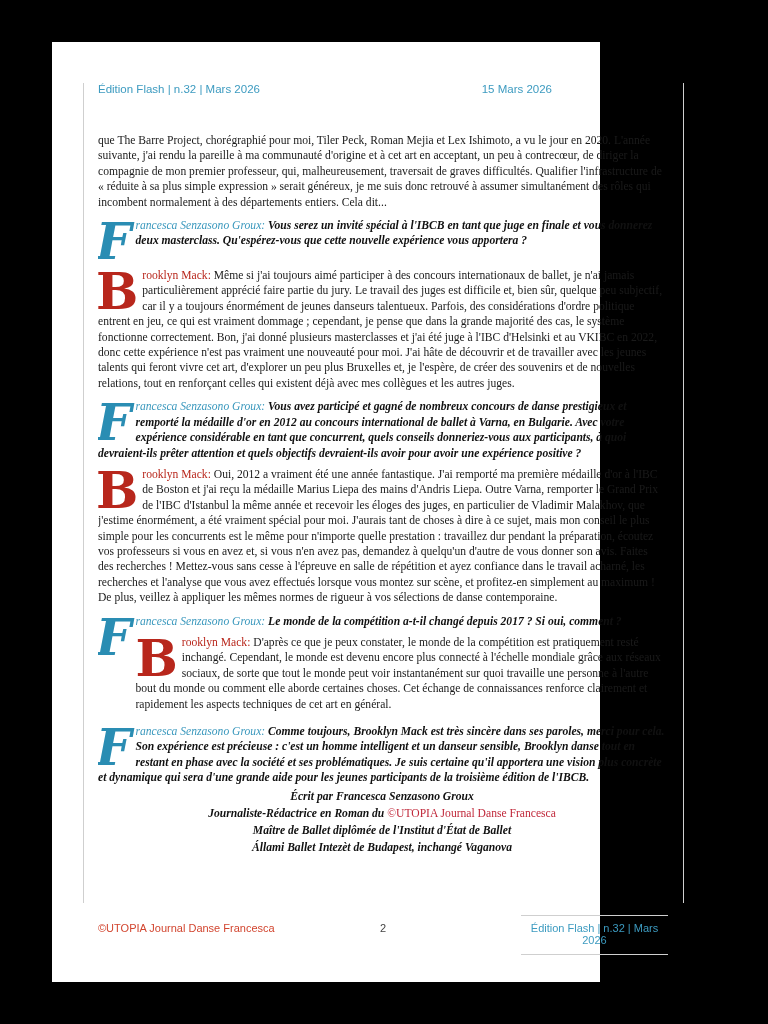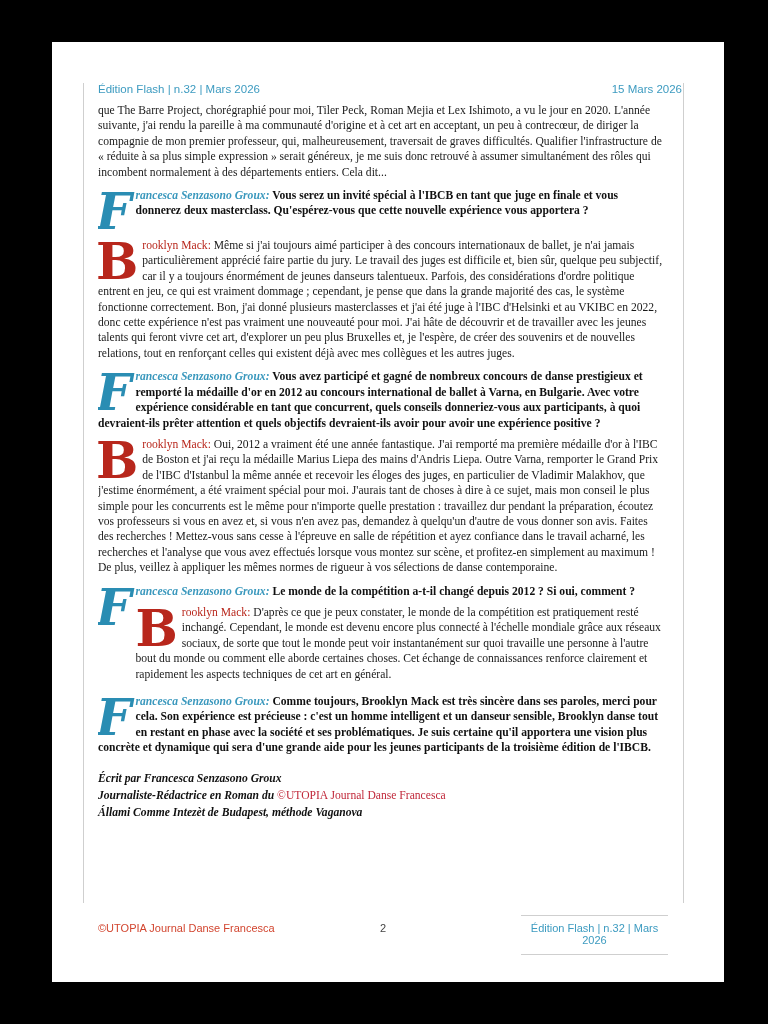--- a/index.html
+++ b/index.html
@@ -1,32 +1,32 @@
 <!DOCTYPE html>
 <html><head>
 <meta charset="utf-8">
 <style>
   html, body { margin:0; padding:0; }
   body { width:768px; height:1024px; background:#000; position:relative; overflow:hidden; }
-  .page { position:absolute; left:52px; top:42px; width:672px; height:940px; background:#fff; }
+  .page { position:absolute; left:52px; top:42px; width:548px; height:940px; background:#fff; }
   .vline-left { position:absolute; left:31px; top:41px; width:1px; height:820px; background:#cfcfcf; }
   .vline-right { position:absolute; left:631px; top:41px; width:1px; height:820px; background:#cfcfcf; }
   .hdr { position:absolute; top:41px; font-family:"Liberation Sans", sans-serif; font-size:11.5px; color:#3d9bc0; }
   .hdr-left { left:46px; }
-  .hdr-right { right:42px; }
-  .content { position:absolute; left:46px; top:61px; width:568px; font-family:"Liberation Serif", serif; font-size:11.6px; line-height:15.4px; color:#1a1a1a; }
+  .hdr-right { right:48px; }
+  .content { position:absolute; left:46px; top:91px; width:568px; font-family:"Liberation Serif", serif; font-size:11.6px; line-height:15.4px; color:#1a1a1a; }
   .content p { margin:0; }
   .block { margin-top:8px; overflow:hidden; }
   .dc { float:left; font-family:"DejaVu Serif", serif; font-weight:bold; font-size:50px; line-height:44px; margin:2px 4px 0 -2px; }
   .dc-f { color:#2a8db3; font-style:italic; }
   .dc-b { color:#b8271c; }
-  .q-name { color:#3a98bd; font-style:italic; font-weight:bold;text-align:right; }
+  .q-name { color:#3a98bd; font-style:italic; font-weight:normal;text-align:right; }
   .a-name { color:#b8271c; font-weight:normal; }
-  .q-text { font-weight:bold; color:#111; }
-  .sig { margin-top:14px; font-style:italic; font-weight:bold; color:#111; line-height:17px; }
+  .q-text { font-style:italic; font-weight:bold; color:#111; }
+  .sig { margin-top:2px; font-style:italic; font-weight:bold; color:#111; line-height:17px;text-align:center; }
   .sig .brand { color:#c0283a; font-style:normal; font-weight:normal; }
   .ftr { position:absolute; top:880px; font-family:"Liberation Sans", sans-serif; font-size:11px; }
   .ftr-left { left:46px; color:#d2452f; }
   .ftr-center { left:328px; color:#444; }
   .ftr-right { left:469px; width:147px; color:#3d9bc0; border-top:1px solid #cfcfcf; border-bottom:1px solid #cfcfcf; padding:6px 0 8px 0; top:873px; text-align:center; }
 </style>
 </head>
 <body>
 
 <div class="page">
@@ -54,35 +54,36 @@
       <span class="q-name">rancesca Senzasono Groux:</span><span class="q-text"> Vous avez participé et gagné de nombreux concours de danse prestigieux et remporté la médaille d'or en 2012 au concours international de ballet à Varna, en Bulgarie. Avec votre expérience considérable en tant que concurrent, quels conseils donneriez-vous aux participants, à quoi devraient-ils prêter attention et quels objectifs devraient-ils avoir pour avoir une expérience positive ?</span>
     </div>
 
     <div class="block" style="margin-top:6px">
       <span class="dc dc-b">B</span>
       <span class="a-name">rooklyn Mack:</span><span> Oui, 2012 a vraiment été une année fantastique. J'ai remporté ma première médaille d'or à l'IBC de Boston et j'ai reçu la médaille Marius Liepa des mains d'Andris Liepa. Outre Varna, remporter le Grand Prix de l'IBC d'Istanbul la même année et recevoir les éloges des juges, en particulier de Vladimir Malakhov, que j'estime énormément, a été vraiment spécial pour moi. J'aurais tant de choses à dire à ce sujet, mais mon conseil le plus simple pour les concurrents est le même pour n'importe quelle prestation : travaillez dur pendant la préparation, écoutez vos professeurs si vous en avez et, si vous n'en avez pas, demandez à quelqu'un d'autre de vous donner son avis. Faites des recherches ! Mettez-vous sans cesse à l'épreuve en salle de répétition et ayez confiance dans le travail acharné, les recherches et l'analyse que vous avez effectués lorsque vous montez sur scène, et profitez-en simplement au maximum ! De plus, veillez à appliquer les mêmes normes de rigueur à vos sélections de danse contemporaine.</span>
     </div>
 
     <div class="block">
       <span class="dc dc-f">F</span>
-      <span class="q-name">rancesca Senzasono Groux:</span><span class="q-text"> Le monde de la compétition a-t-il changé depuis 2012 ? Si oui, comment ?</span>
+      <span class="q-name">rancesca Senzasono Groux:</span><span class="q-text"> Le monde de la compétition a-t-il changé depuis 2017 ? Si oui, comment ?</span>
       <div style="margin-top:6px; overflow:hidden;">
         <span class="dc dc-b" style="margin-left:0">B</span>
         <span class="a-name">rooklyn Mack:</span><span> D'après ce que je peux constater, le monde de la compétition est pratiquement resté inchangé. Cependant, le monde est devenu encore plus connecté à l'échelle mondiale grâce aux réseaux sociaux, de sorte que tout le monde peut voir instantanément sur quoi travaille une personne à l'autre bout du monde ou comment elle aborde certaines choses. Cet échange de connaissances renforce clairement et rapidement les aspects techniques de cet art en général.</span>
       </div>
     </div>
 
     <div class="block" style="margin-top:12px">
       <span class="dc dc-f">F</span>
       <span class="q-name">rancesca Senzasono Groux:</span><span class="q-text"> Comme toujours, Brooklyn Mack est très sincère dans ses paroles, merci pour cela. Son expérience est précieuse : c'est un homme intelligent et un danseur sensible,  Brooklyn danse tout en restant en phase avec la société et ses problématiques. Je suis certaine qu'il apportera une vision plus concrète et dynamique qui sera d'une grande aide pour les jeunes participants de la troisième édition de l'IBCB.</span>
     </div>
 
     <div class="sig">
       <div>Écrit par Francesca Senzasono Groux</div>
       <div><span>Journaliste-Rédactrice en Roman du </span><span class="brand">©UTOPIA Journal Danse Francesca</span></div>
-      <div>Állami Comme Intezèt de Budapest, méthode Vaganova</div>
+      <div>Maître de Ballet diplômée de l'Institut d'État de Ballet</div>
+      <div>Állami Ballet Intezèt de Budapest, inchangé Vaganova</div>
     </div>
   </div>
 
   <div class="ftr ftr-left">©UTOPIA Journal Danse Francesca</div>
   <div class="ftr ftr-center">2</div>
   <div class="ftr ftr-right">Édition Flash | n.32 | Mars 2026</div>
 </div>
 
 </body></html>

